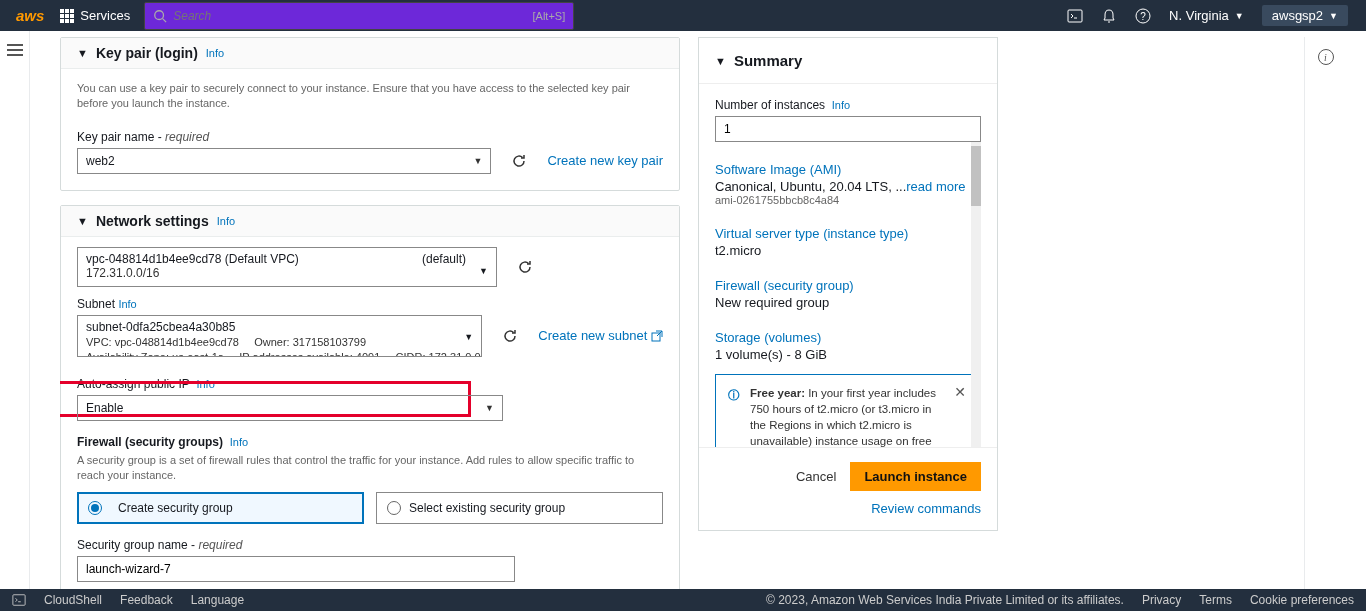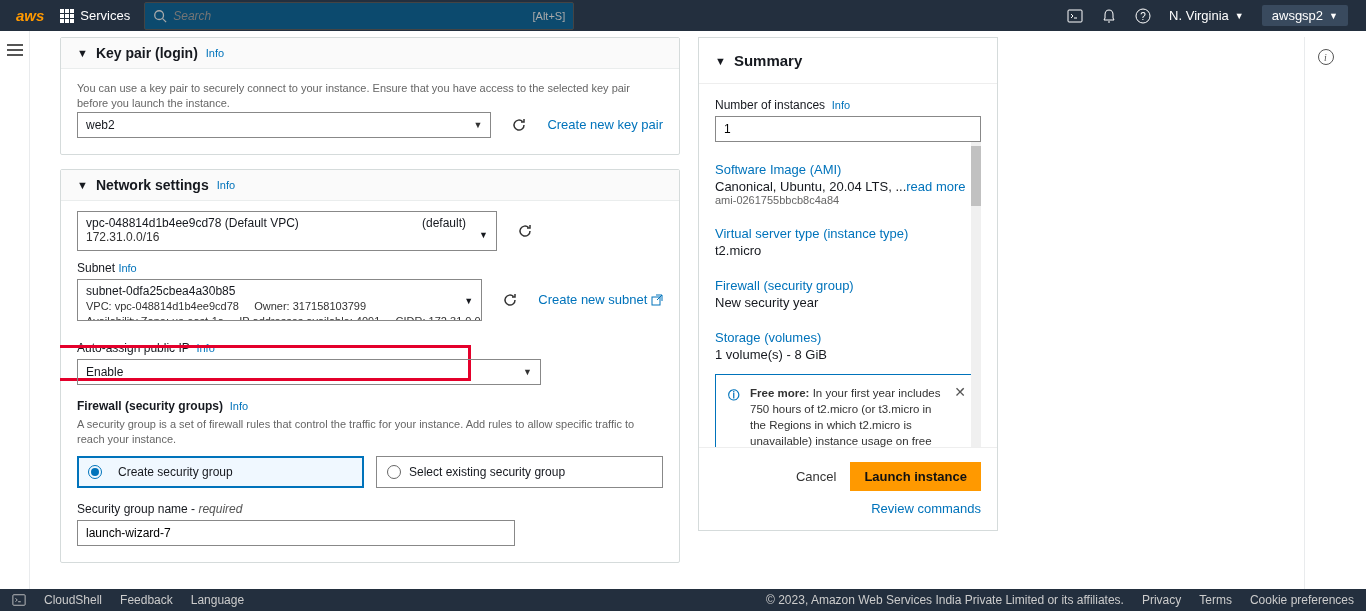--- a/index.html
+++ b/index.html
@@ -2,21 +2,21 @@
 <html><head>
 <meta charset="utf-8">
 <style>
   * { box-sizing: border-box; margin: 0; padding: 0; font-family: "Amazon Ember", "Helvetica Neue", Arial, sans-serif; }
   body { background: #fff; font-size: 13px; color: #16191f; overflow: hidden; }
   .topnav { height: 31px; background: #232f3e; display: flex; align-items: center; color: #fff; padding: 0 8px; }
   .aws-logo { font-weight: 700; color: #ff9900; font-size: 15px; margin: 0 8px; font-style: italic; }
   .services-btn { display: flex; align-items: center; gap: 6px; padding: 0 8px; cursor: pointer; }
   .grid-icon { width: 14px; height: 14px; display: grid; grid-template-columns: repeat(3,1fr); grid-gap:1px; }
   .grid-icon span { background: #fff; }
-  .searchwrap { flex: 0 0 430px; background: #0c4a6e; border: 1px solid #444; height: 28px; display: flex; align-items: center; padding: 0 8px; margin-left: 6px; border-radius: 2px; color:#aaa; }
+  .searchwrap { flex: 0 0 430px; background: #6d28d9; border: 1px solid #444; height: 28px; display: flex; align-items: center; padding: 0 8px; margin-left: 6px; border-radius: 2px; color:#aaa; }
   .searchwrap input { background: transparent; border: 0; outline: 0; color: #ccc; flex: 1; font-style: italic; font-size:12px; }
   .alts { color:#aaa; font-size: 11px; }
   .top-right { margin-left: auto; display: flex; align-items: center; gap: 18px; padding-right: 10px; }
   .top-right .icon { width: 16px; height: 16px; display:flex; align-items:center; justify-content:center; }
   .region-pill, .acct-pill { display:flex; align-items:center; gap:4px; font-size:13px; cursor:pointer; }
   .acct-pill { background:#394a5e; padding:3px 10px; border-radius:2px; }
   svg { display:block; }
   .caret { font-size:9px; margin-left:2px; }
   
   .page { display:flex; height: calc(611px - 31px - 22px); }
@@ -165,20 +165,21 @@
     <div class="maincol maincol-wrap">
 
       <div class="panel">
         <div class="panel-head">
           <span class="caret-down">▼</span>
           <span class="panel-title">Key pair (login)</span>
           <span class="info-link">Info</span>
         </div>
         <div class="panel-body">
           <div class="hint">You can use a key pair to securely connect to your instance. Ensure that you have access to the selected key pair before you launch the instance.</div>
+          <div class="label" style="margin-top:18px;"><span>Key pair name - </span><span class="req-i">required</span></div>
           <div class="row-flex">
             <div class="selectbox" style="flex:1">
               <span>web2</span>
               <span class="tri">▼</span>
             </div>
             <svg class="refresh-icon" viewBox="0 0 16 16">
                 <path d="M13 8 A5 5 0 1 1 11.5 4.5" stroke="#333" stroke-width="1.5" fill="none"></path>
                 <path d="M13 2 L13 5 L10 5" stroke="#333" stroke-width="1.5" fill="none"></path>
               </svg>
             <span class="linkblue">Create new key pair</span>
@@ -224,21 +225,21 @@
                   <rect x="1" y="3" width="8" height="8" stroke="#0073bb" fill="none"></rect>
                   <path d="M5 1 L11 1 L11 7" stroke="#0073bb" fill="none"></path>
                   <line x1="11" y1="1" x2="6" y2="6" stroke="#0073bb"></line>
                 </svg></span>
           </div>
           
           
           <div class="highlight-box" style="left:-40px; top:144px; width:450px; height:36px;"></div>
           
           <div class="label" style="margin-top:20px"><span>Auto-assign public IP</span>&nbsp;&nbsp;<span class="info-link">Info</span></div>
-          <div class="selectbox" style="width:464px">
+          <div class="selectbox" style="width:426px">
             <span>Enable</span>
             <span class="tri">▼</span>
           </div>
           
           <div class="label" style="margin-top:14px"><b>Firewall (security groups)</b>&nbsp;&nbsp;<span class="info-link">Info</span></div>
           <div class="hint">A security group is a set of firewall rules that control the traffic for your instance. Add rules to allow specific traffic to reach your instance.</div>
           <div class="radio-group">
             <div class="radio-btn selected">
                 <div class="radio-circle"></div>
                 <span>Create security group</span>
@@ -268,29 +269,29 @@
           
           <div class="sum-scroll" style="position:relative;">
             <div class="slabel">Software Image (AMI)</div>
             <div class="sval"><span>Canonical, Ubuntu, 20.04 LTS, ...</span><span class="readmore">read more</span></div>
             <div class="sami">ami-0261755bbcb8c4a84</div>
 
             <div class="slabel">Virtual server type (instance type)</div>
             <div class="sval">t2.micro</div>
 
             <div class="slabel">Firewall (security group)</div>
-            <div class="sval">New security year</div>
+            <div class="sval">New required group</div>
 
             <div class="slabel">Storage (volumes)</div>
             <div class="sval">1 volume(s) - 8 GiB</div>
 
             <div class="free-tier-box">
               <span class="info-i">ⓘ</span>
               <span class="close-x">✕</span>
-              <div class="body-t"><b>Free more:</b><span> In your first year includes 750 hours of t2.micro (or t3.micro in the Regions in which t2.micro is unavailable) instance usage on free tier AMIs per month, 30 GiB of EBS</span></div>
+              <div class="body-t"><b>Free year:</b><span> In your first year includes 750 hours of t2.micro (or t3.micro in the Regions in which t2.micro is unavailable) instance usage on free tier AMIs per month, 30 GiB of EBS</span></div>
             </div>
             <div class="scrollbar-fake">
                 <div class="thumb"></div>
               </div>
           </div>
         </div>
         <div class="sum-footer">
           <div class="sum-footer-row">
             <span class="cancel-link">Cancel</span>
             <button class="launch-btn">Launch instance</button>

